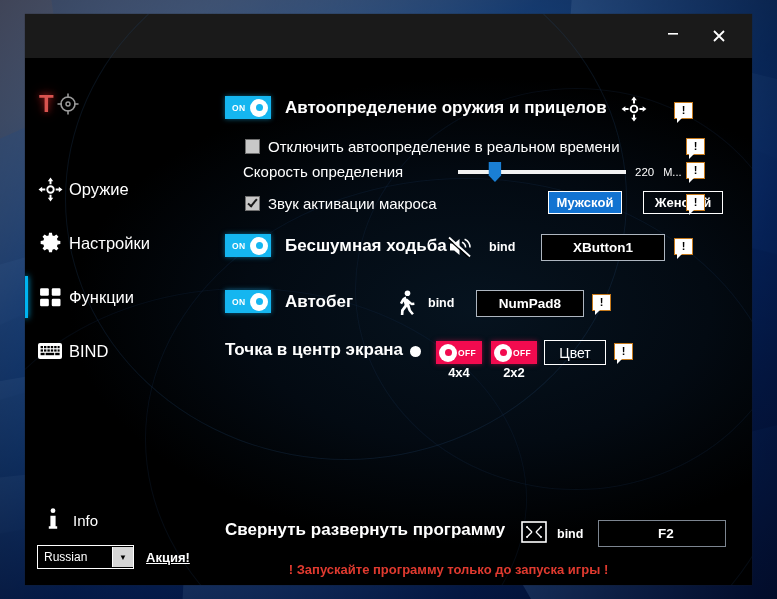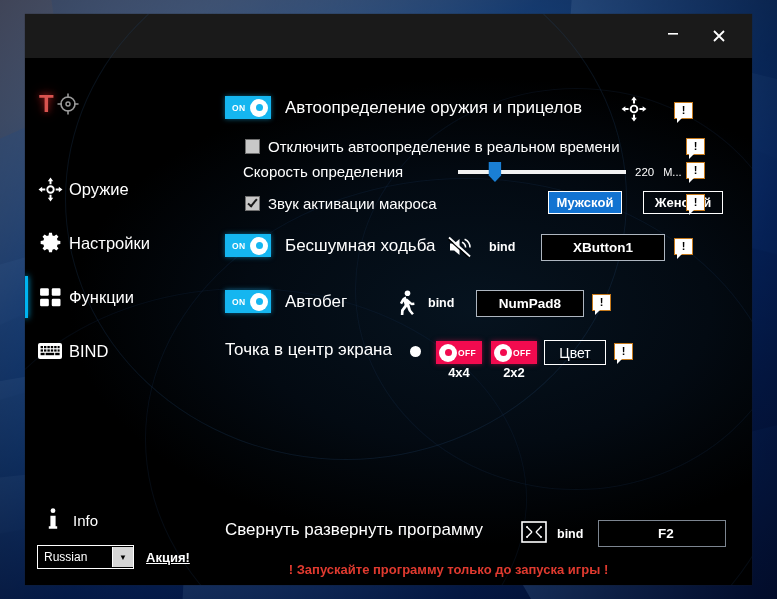--- a/index.html
+++ b/index.html
@@ -186,21 +186,21 @@
   .toggle.on .knob::after { background:#15b6f0; }
   .toggle.off .knob { left:3px; }
   .toggle.off .knob::after { background:#f20b4f; }
   .toggle .txt {
     position:absolute; font-size:8.5px; font-weight:bold; color:#fff;
     letter-spacing:.3px;
   }
   .toggle.on .txt { left:7px; }
   .toggle.off .txt { right:6px; }
 
-  .row-label { color:#fff; font-size:17px; font-weight:400; }
+  .row-label { color:#fff; font-size:17px; font-weight:700; }
   .row-label.sm { font-size:15px; font-weight:500;}
 
   
   .bubble {
     width:17px; height:15px;
     background:#fff; position:relative; flex:0 0 auto;
     display:flex; align-items:center; justify-content:center;
     color:#000; font-size:11px; font-weight:bold; line-height:1;
     border: 1px solid #c77b1d;
   }

